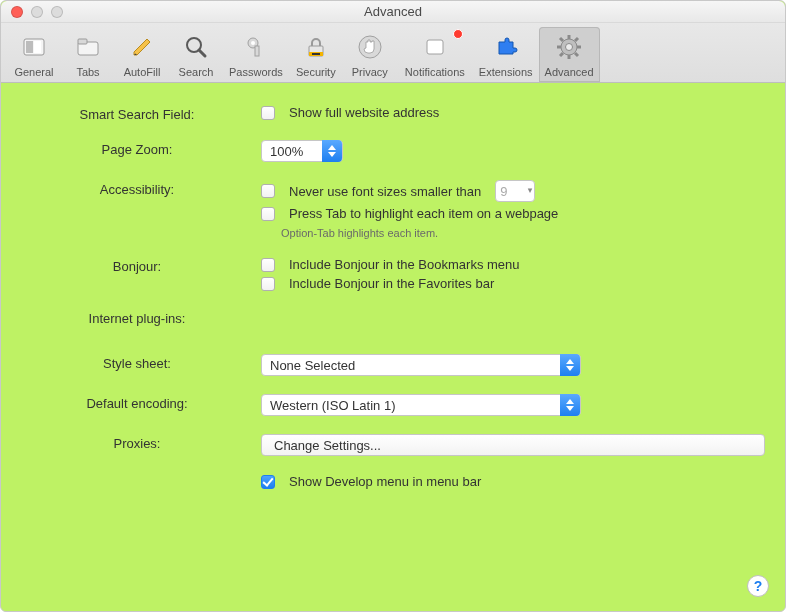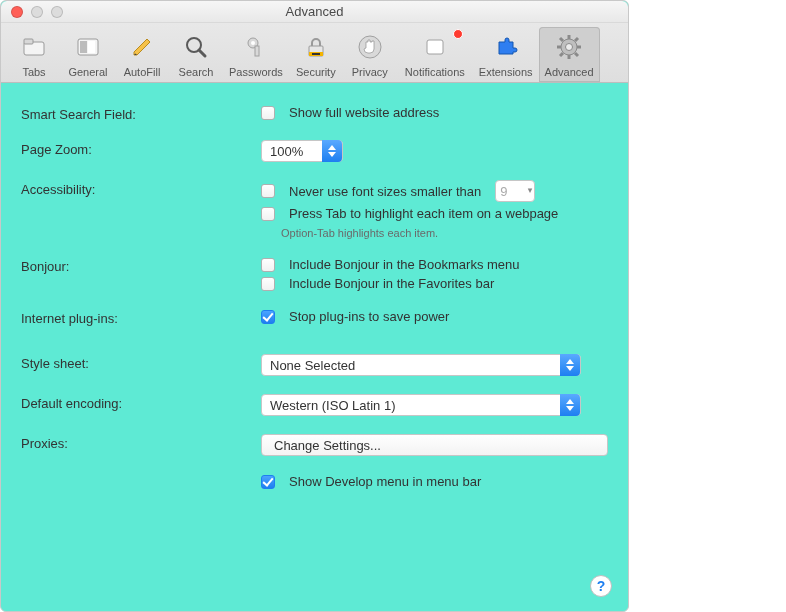--- a/index.html
+++ b/index.html
@@ -6,23 +6,23 @@
   body {
     font-family: -apple-system, "Helvetica Neue", Helvetica, Arial, sans-serif;
     font-size: 13px;
     color: #333;
     background: #fff;
     width: 786px;
     height: 612px;
     overflow: hidden;
   }
   .window {
-    width: 629px;
+    width: 786px;
     height: 612px;
-    background: #5eead4;
+    background: #bef264;
     border: 1px solid #c8c8c8;
     border-radius: 6px;
     position: relative;
     display: flex;
     flex-direction: column;
   }
   .titlebar {
     height: 22px;
     display: flex;
     align-items: center;
@@ -93,21 +93,21 @@
     padding: 22px 20px 16px 20px;
     position: relative;
   }
   .row {
     display: flex;
     align-items: flex-start;
     margin-bottom: 18px;
   }
   .label-col {
     width: 240px;
-    text-align: left;
+    text-align: center;
     padding-right: 8px;
     padding-top: 2px;
     color: #333;
   }
   .field-col {
     flex: 1;
     display: flex;
     flex-direction: column;
     gap: 4px;
   }
@@ -231,35 +231,35 @@
       <div class="dot grey"></div>
     </div>
     <div class="title">Advanced</div>
   </div>
 
   <div class="toolbar">
 
     <div class="tool">
       <div class="iconbox">
         <svg width="26" height="26" viewBox="0 0 26 26">
-            <rect x="3" y="8" width="20" height="13" rx="2" fill="#f4f4f4" stroke="#9a9a9a"></rect>
-            <rect x="3" y="5" width="9" height="5" rx="1" fill="#d8d8d8" stroke="#9a9a9a"></rect>
-          </svg>
-      </div>
-      <span class="tool-label">Tabs</span>
-    </div>
-    <div class="tool">
-      <div class="iconbox">
-        <svg width="26" height="26" viewBox="0 0 26 26">
             <rect x="3" y="5" width="20" height="16" rx="2" fill="#f4f4f4" stroke="#9a9a9a"></rect>
             <rect x="5" y="7" width="7" height="12" fill="#bcbcbc"></rect>
             <rect x="13" y="7" width="7" height="12" fill="#fff"></rect>
           </svg>
       </div>
       <span class="tool-label">General</span>
+    </div>
+    <div class="tool">
+      <div class="iconbox">
+        <svg width="26" height="26" viewBox="0 0 26 26">
+            <rect x="3" y="8" width="20" height="13" rx="2" fill="#f4f4f4" stroke="#9a9a9a"></rect>
+            <rect x="3" y="5" width="9" height="5" rx="1" fill="#d8d8d8" stroke="#9a9a9a"></rect>
+          </svg>
+      </div>
+      <span class="tool-label">Tabs</span>
     </div>
     <div class="tool">
       <div class="iconbox">
         <svg width="26" height="26" viewBox="0 0 26 26">
             <path d="M5 21 L8 21 L21 8 L18 5 L5 18 Z" fill="#f6c24a" stroke="#b98b1f"></path>
             <path d="M5 21 L8 21 L6.5 19.5 Z" fill="#444"></path>
           </svg>
       </div>
       <span class="tool-label">AutoFill</span>
     </div>
@@ -397,26 +397,20 @@
         </label>
         <label class="checkline">
           <input type="checkbox" class="mac" style="">
           <span>Include Bonjour in the Favorites bar</span>
         </label>
       </div>
     </div>
 
     <div class="row">
       <div class="label-col">Internet plug-ins:</div>
-      <div class="field-col">
-        <label class="checkline">
-          <input type="checkbox" class="mac" checked="" style="">
-          <span>Stop plug-ins to save power</span>
-        </label>
-      </div>
     </div>
 
     <div style="height:10px"></div>
 
     <div class="row">
       <div class="label-col">Style sheet:</div>
       <div class="field-col">
         <div class="pop-select wide">
           <span>None Selected</span>
           <span class="arrows">

